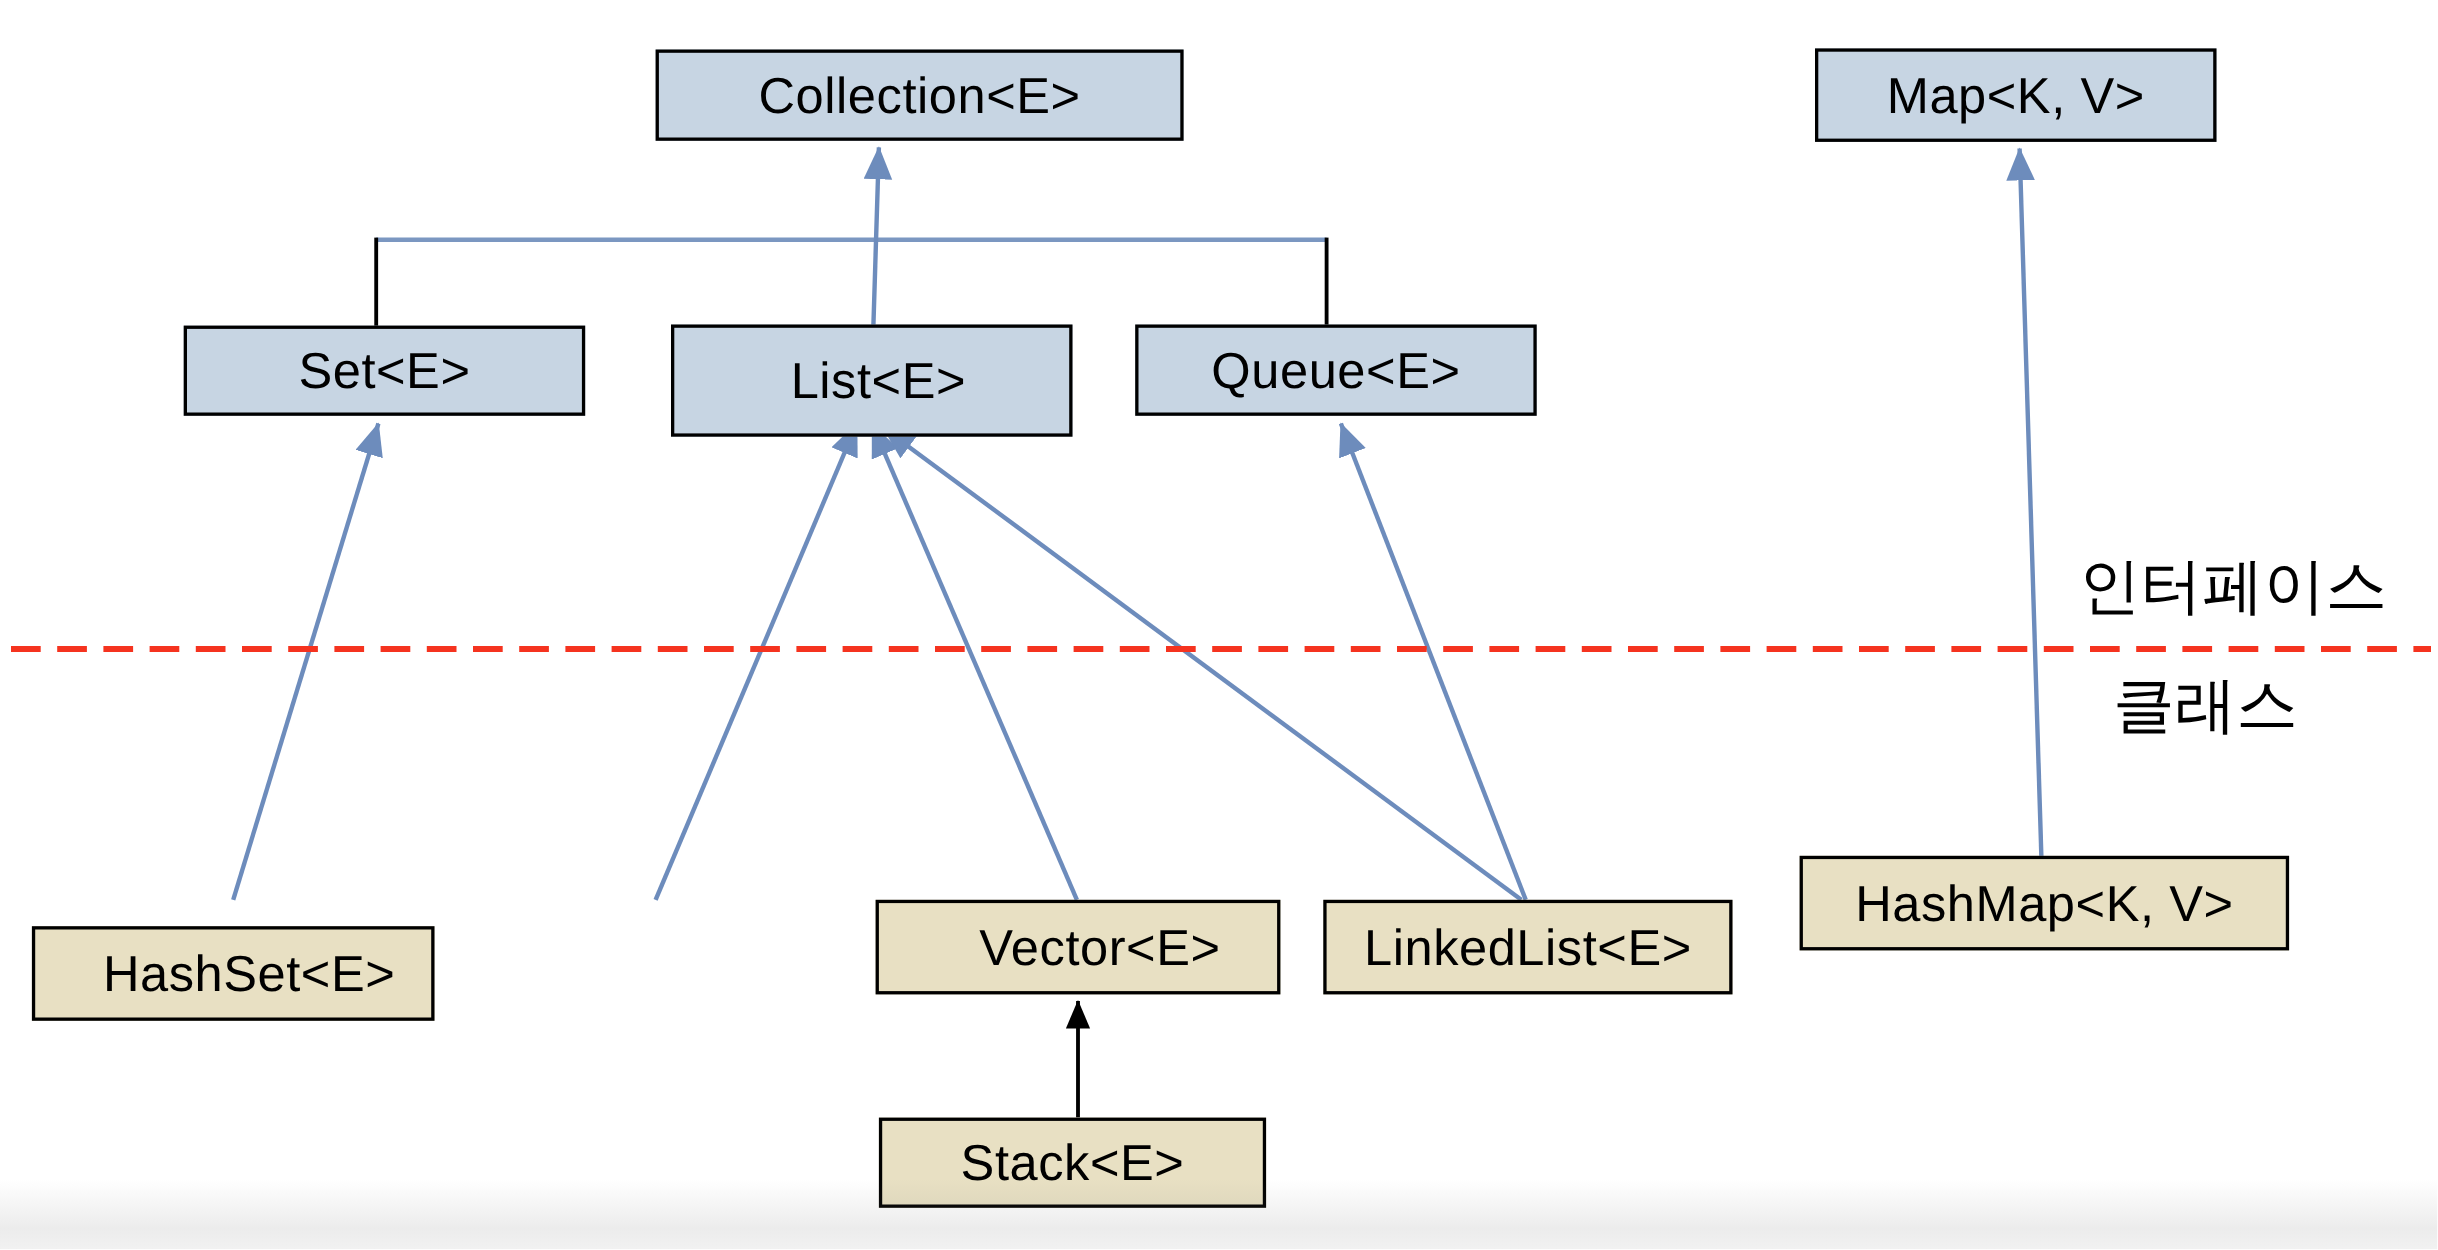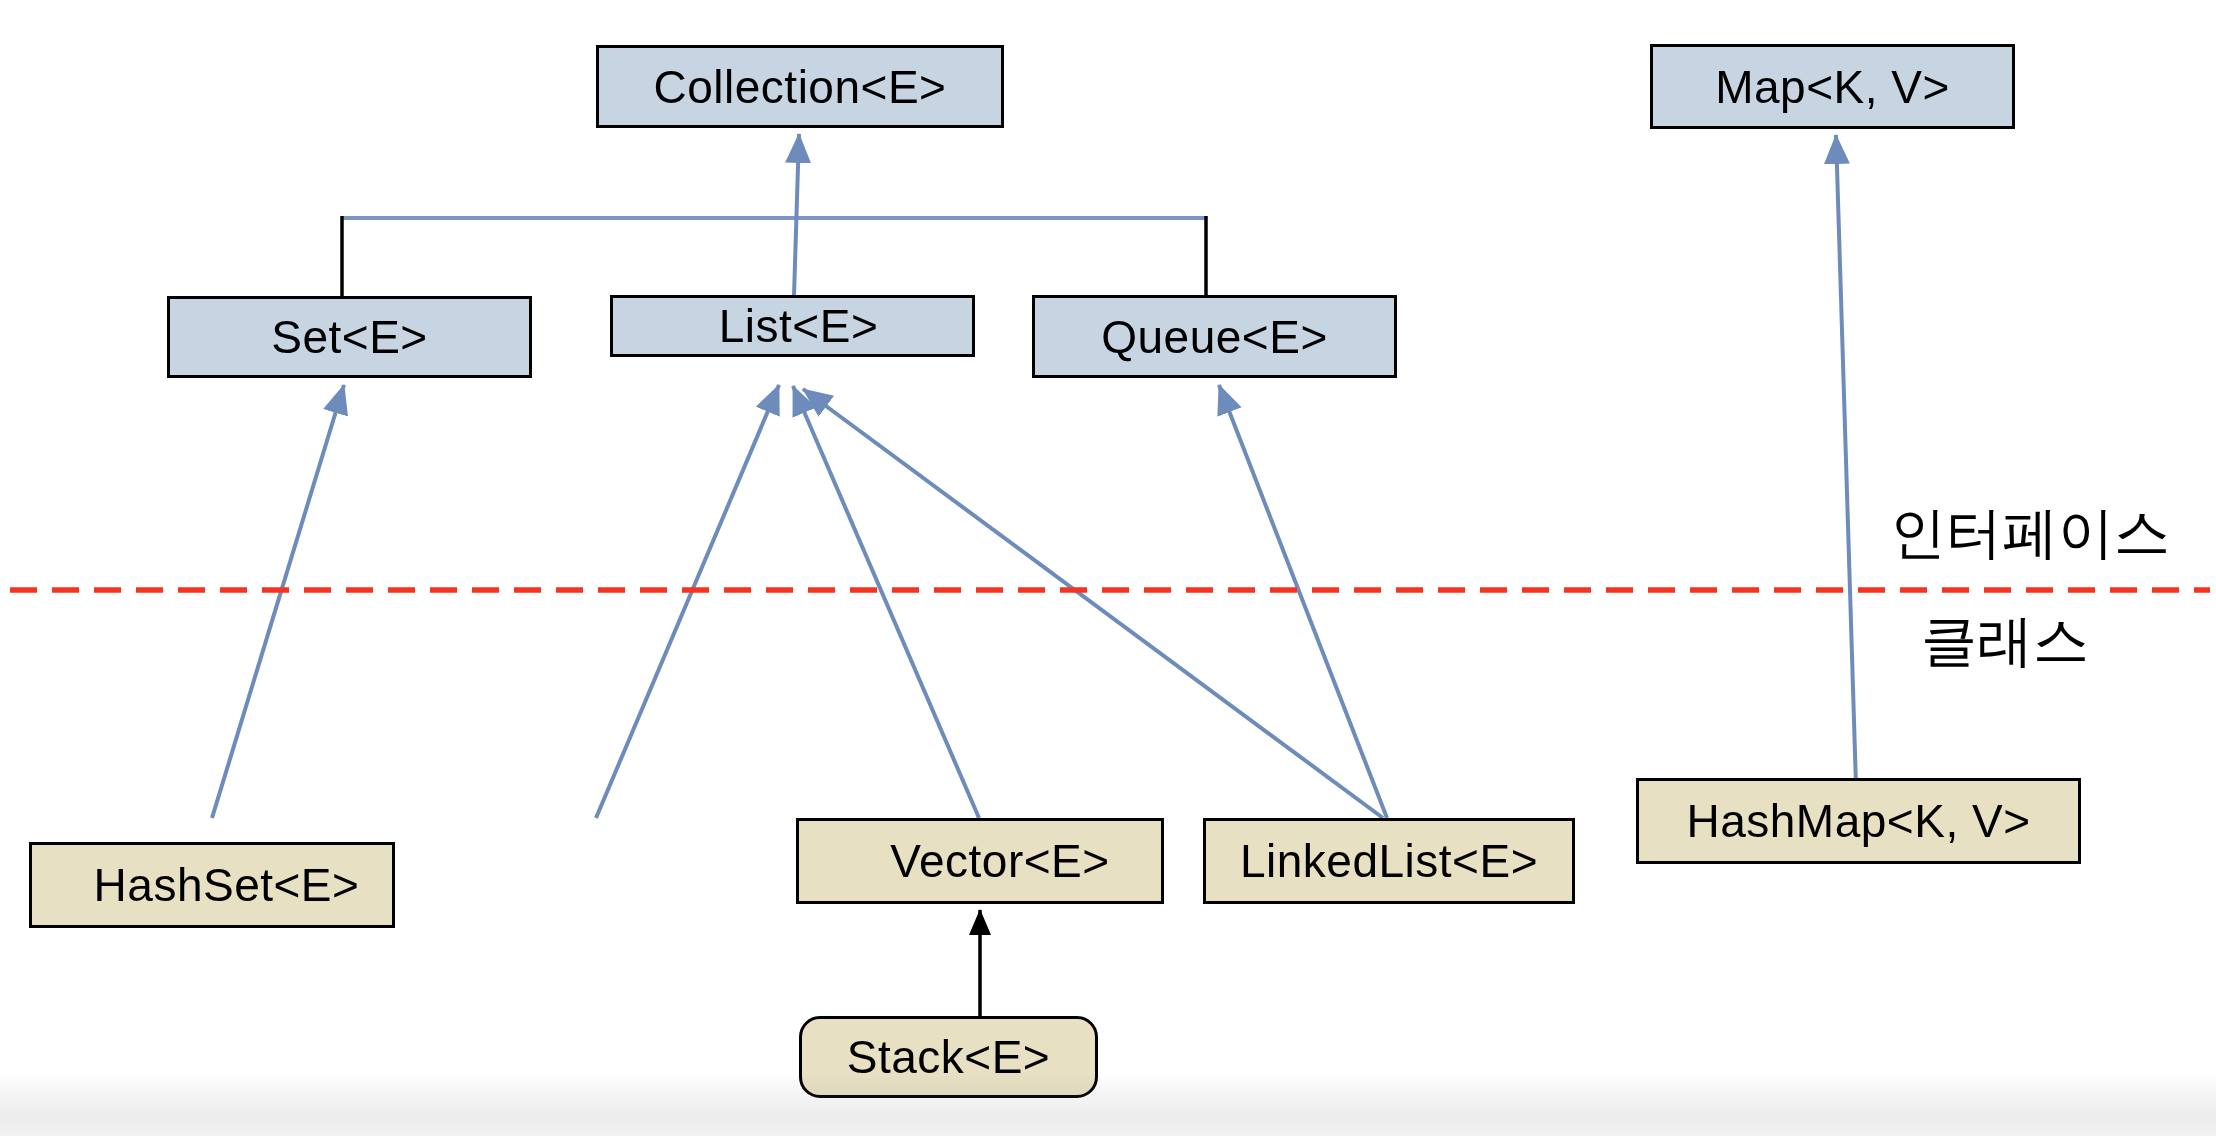--- a/index.html
+++ b/index.html
@@ -15,31 +15,31 @@
     position:absolute;
     box-sizing:border-box;
     border:3px solid #000000;
     display:flex;align-items:center;justify-content:center;
     font-size:46px;color:#000000;
     letter-spacing:0.5px;
     white-space:nowrap;
   }
   .interface{background:#c7d5e3;}
   .class{background:#e8e0c3;}
-  #n-collection{left:596px;top:45px;width:408px;height:83px;}
+  #n-collection{left:596px;top:45px;width:480px;height:83px;}
   #n-map{left:1650px;top:44px;width:365px;height:85px;}
   #n-set{left:167px;top:296px;width:365px;height:82px;}
-  #n-list{left:610px;top:295px;width:365px;height:62px;padding-left:12px;}
+  #n-list{left:610px;top:295px;width:365px;height:102px;padding-left:12px;}
   #n-queue{left:1032px;top:295px;width:365px;height:83px;}
   #n-hashset{left:29px;top:842px;width:366px;height:86px;padding-left:29px;}
   #n-arraylist{left:413px;top:818px;width:366px;height:86px;}
   #n-vector{left:796px;top:818px;width:368px;height:86px;padding-left:40px;}
   #n-linkedlist{left:1203px;top:818px;width:372px;height:86px;}
   #n-hashmap{left:1636px;top:778px;width:445px;height:86px;}
-  #n-stack{left:799px;top:1016px;width:299px;height:82px;border-radius:21px;}
+  #n-stack{left:799px;top:1016px;width:352px;height:82px;}
   .zone-label{
     position:absolute;
     color:#000000;
     font-size:56px;
     text-align:center;
     white-space:nowrap;
   }
   #label-interface{left:1858px;width:344px;top:496px;}
   #label-class{left:1860px;width:290px;top:604px;}
   #bottom-fade{

